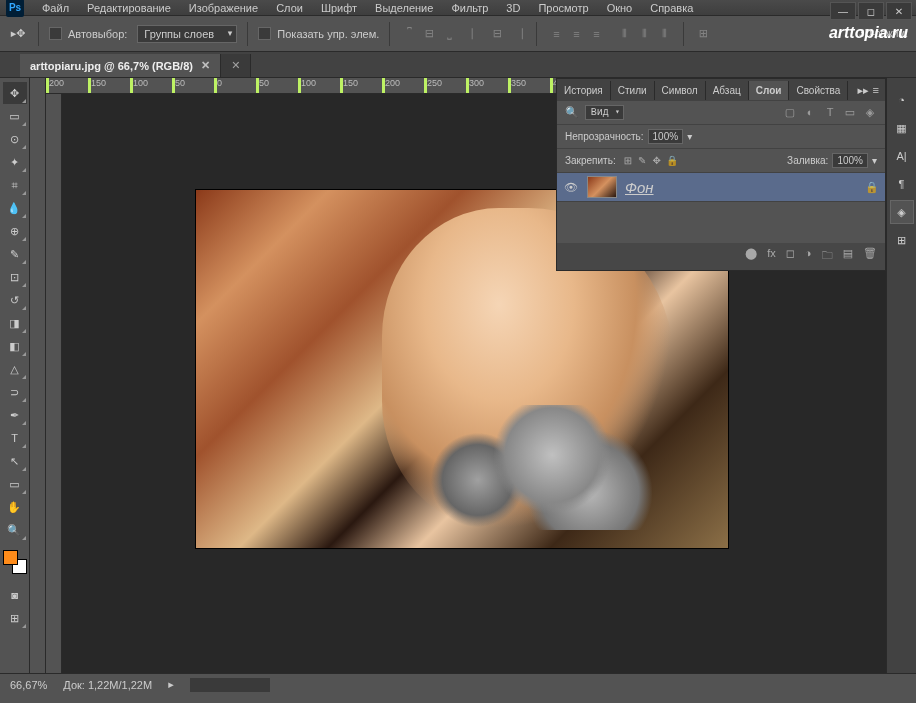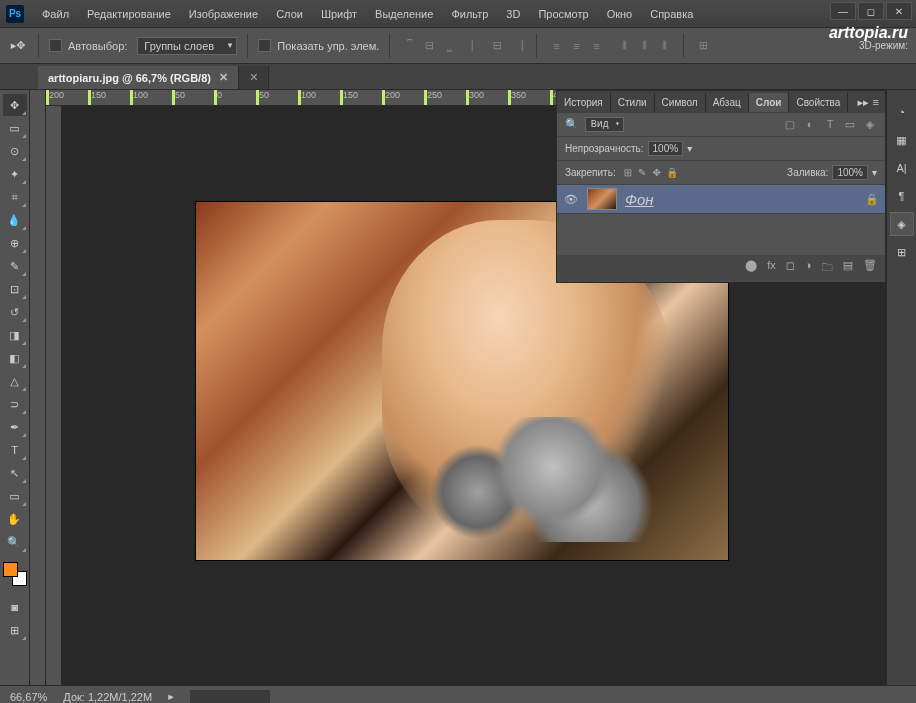--- a/index.html
+++ b/index.html
@@ -1,36 +1,36 @@
 <!DOCTYPE html>
 <html><head>
 <meta charset="utf-8">
 <style>
 * { margin: 0; padding: 0; box-sizing: border-box; font-family: Tahoma, Arial, sans-serif; }
 body { background: #535353; color: #ccc; width: 916px; height: 703px; overflow: hidden; font-size: 11px; }
 
-.titlebar { height: 28px; background: linear-gradient(#4a4a4a,#3e3e3e); display: flex; align-items: center; padding: 0 6px; border-bottom: 1px solid #2a2a2a; position: relative; }
+.titlebar { height: 16px; background: linear-gradient(#4a4a4a,#3e3e3e); display: flex; align-items: center; padding: 0 6px; border-bottom: 1px solid #2a2a2a; position: relative; }
 .ps-logo { width: 18px; height: 18px; background: #001e36; color: #31a8ff; font-weight: bold; font-size: 10px; display: flex; align-items: center; justify-content: center; border-radius: 2px; margin-right: 10px; }
 .menu { display: flex; gap: 2px; }
 .menu-item { padding: 3px 8px; cursor: pointer; }
 .winbtns { position: absolute; right: 4px; top: 2px; display: flex; gap: 2px; }
 .winbtn { width: 26px; height: 18px; background: #3a3a3a; border: 1px solid #555; display: flex; align-items: center; justify-content: center; cursor: pointer; color: #ccc; font-size: 10px; }
 .watermark { position: absolute; right: 8px; top: 24px; color: #ffffff; font-size: 16px; z-index: 100; font-style: italic; font-weight: bold; }
 
 .options-bar { height: 36px; background: #535353; border-bottom: 1px solid #2a2a2a; display: flex; align-items: center; padding: 0 8px; gap: 10px; }
 .tool-icon-sm { width: 20px; height: 20px; display: flex; align-items: center; justify-content: center; }
 .sep { width: 1px; height: 24px; background: #3a3a3a; }
 .checkbox { display: flex; align-items: center; gap: 6px; }
 .checkbox-box { width: 13px; height: 13px; background: #3a3a3a; border: 1px solid #666; }
 .dropdown { background: #3a3a3a; border: 1px solid #666; padding: 2px 18px 2px 6px; position: relative; min-width: 100px; }
 .dropdown::after { content: '▾'; position: absolute; right: 4px; top: 2px; font-size: 9px; }
 .align-group { display: flex; gap: 2px; opacity: 0.4; }
 .align-btn { width: 18px; height: 18px; display: flex; align-items: center; justify-content: center; }
 
-.tabs-bar { height: 26px; background: #424242; display: flex; align-items: flex-end; padding-left: 38px; border-bottom: 1px solid #2a2a2a; }
+.tabs-bar { height: 26px; background: #424242; display: flex; align-items: flex-end; padding-left: 20px; border-bottom: 1px solid #2a2a2a; }
 .doc-tab { padding: 5px 10px; background: #3a3a3a; border-right: 1px solid #2a2a2a; display: flex; align-items: center; gap: 8px; font-size: 11px; }
 .doc-tab.active { background: #535353; font-weight: bold; color: #eee; }
 .doc-tab .close-x { cursor: pointer; opacity: 0.7; }
 
 .workspace { display: flex; height: calc(703px - 24px - 36px - 26px - 22px); position: relative; }
 
 .tools-panel { width: 30px; background: #535353; border-right: 1px solid #2a2a2a; display: flex; flex-direction: column; align-items: center; padding-top: 4px; }
 .tool-btn { width: 24px; height: 22px; display: flex; align-items: center; justify-content: center; cursor: pointer; position: relative; margin-bottom: 1px; }
 .tool-btn.active { background: #3a3a3a; }
 .tool-corner::after { content: ''; position: absolute; bottom: 1px; right: 1px; border: 2px solid transparent; border-right-color: #999; border-bottom-color: #999; }

